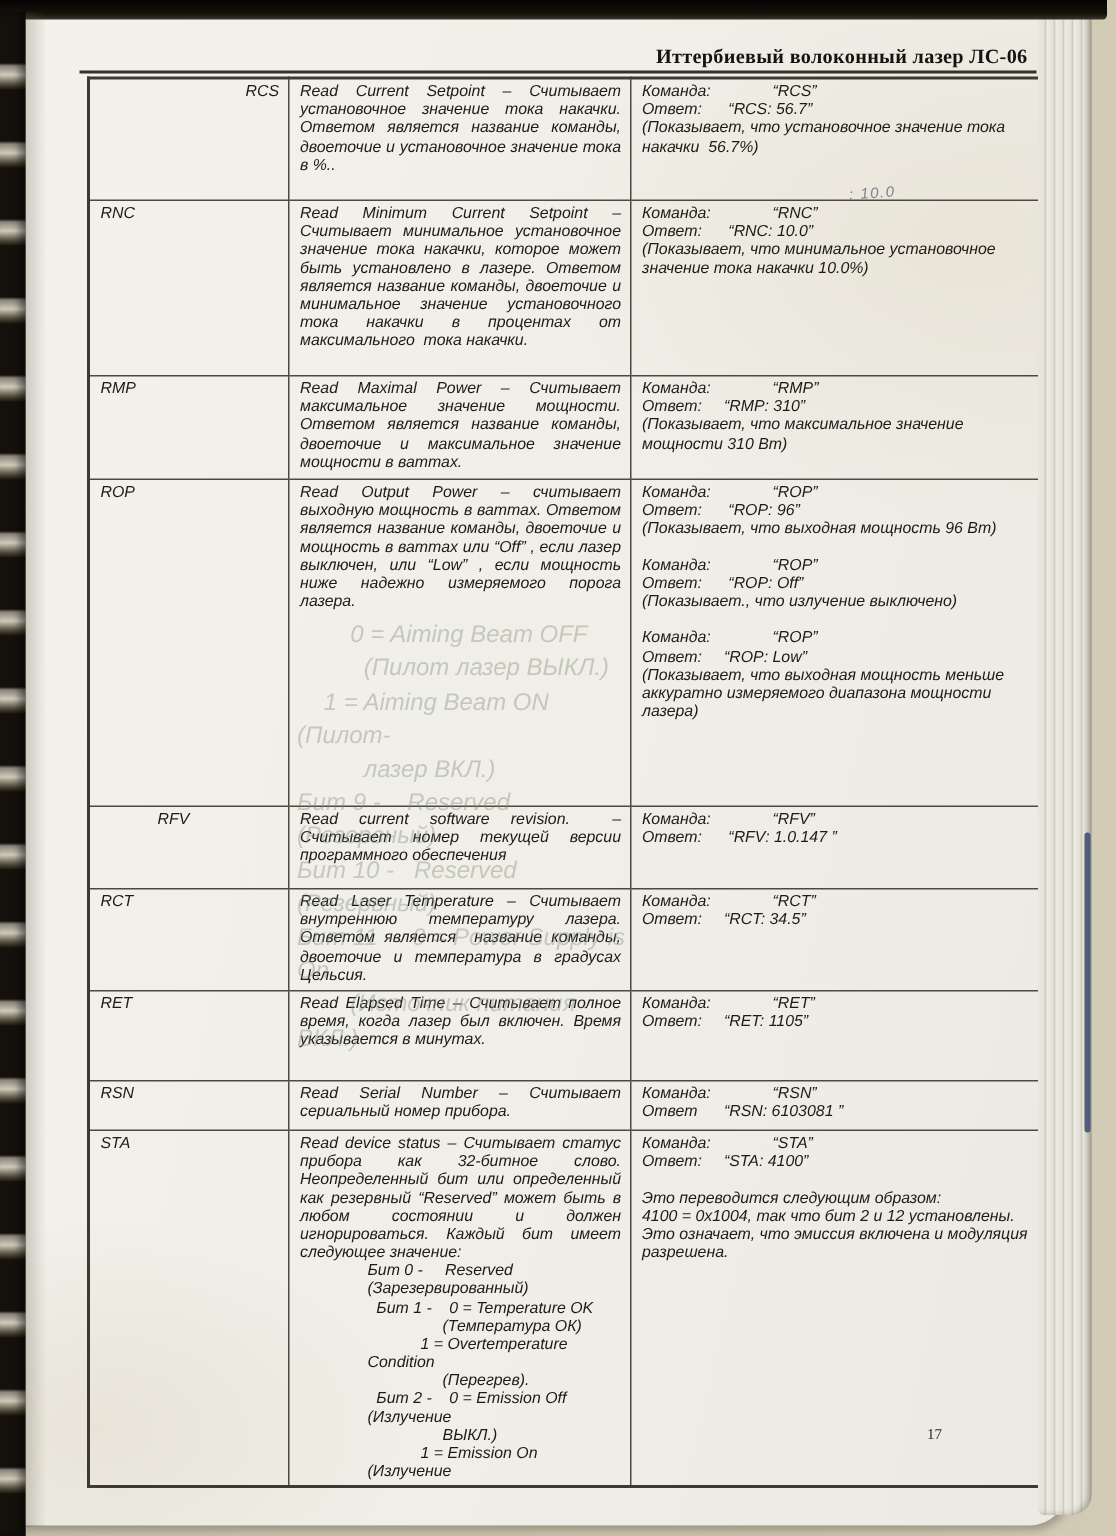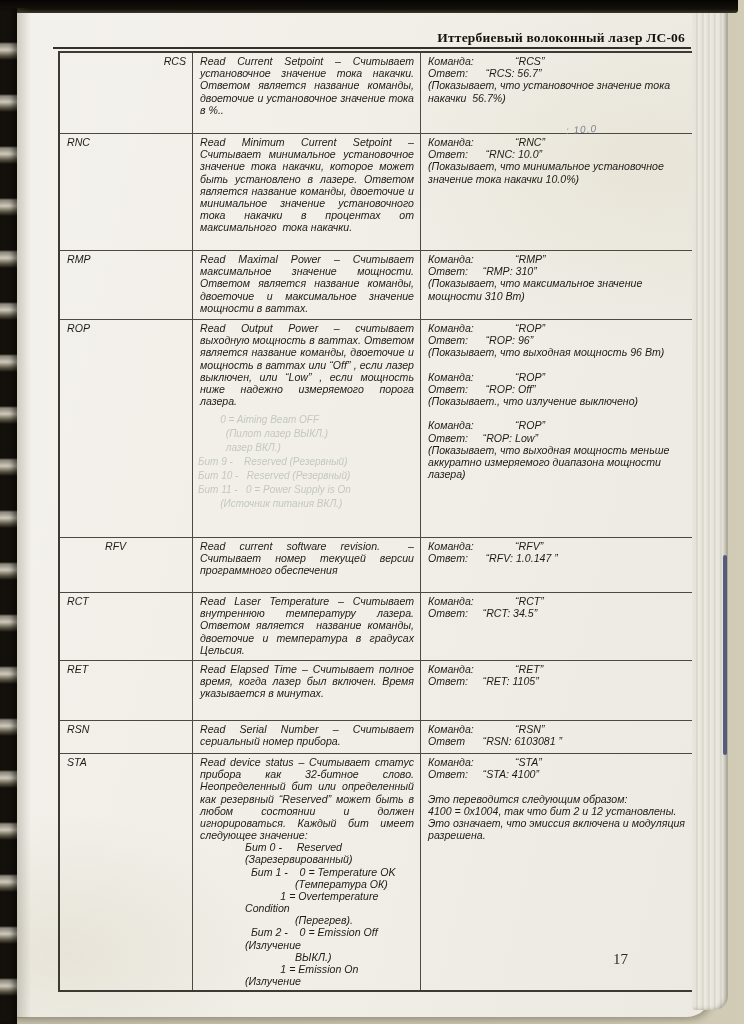--- a/index.html
+++ b/index.html
@@ -67,30 +67,30 @@
     line-height:1.15;
   }
   td.c-cmd{width:119px; font-size:11.4px;}
   td.c-desc{width:214px;}
   td.c-ex{width:258px;}
   .c-desc .para{white-space:pre-wrap; text-align:justify;}
   .c-desc .para.bits{text-align:left;margin-left:45px;}
   .c-ex .line{white-space:pre-wrap;}
   .page-number{
     position:absolute; top:948px; left:0; width:622px; text-align:right;
-    font-family:"Liberation Serif", serif; font-size:15px; color:#2c2a24;
+    font-family:"Liberation Serif", serif; font-size:10px; color:#2c2a24;
   }
   .handwritten{
     position:absolute; top:121px; left:560px;
     font-style:italic; font-size:10px; color:#7d828f;
     transform:rotate(-4deg); letter-spacing:1px;
   }
   .ghost{
     position:absolute; left:192px; top:410px; width:225px;
-    font-style:italic; font-size:10px; line-height:1.4;
+    font-style:italic; font-size:16px; line-height:1.4;
     color:rgba(128,142,122,.40); filter:blur(.4px);
     white-space:pre-wrap; pointer-events:none;
   }
 </style>
 </head>
 <body>
 
 <div class="canvas">
   <div class="paper">
     <div class="header">Иттербиевый волоконный лазер ЛС-06</div>
@@ -208,21 +208,21 @@
               <div class="line">Команда:              “STA”</div>
               <div class="line">Ответ:     “STA: 4100”</div>
               <div class="line">&nbsp;</div>
               <div class="line">Это переводится следующим образом:</div>
               <div class="line">4100 = 0x1004, так что бит 2 и 12 установлены. Это означает, что эмиссия включена и модуляция разрешена.</div>
             </td>
           </tr>
         </tbody>
     </table>
 
-    <div class="ghost" id="ghost"><div>        0 = Aiming Beam OFF</div><div>          (Пилот лазер ВЫКЛ.)</div><div>          лазер ВКЛ.)</div><div>Бит 9 -    Reserved (Резервный)</div><div>Бит 10 -   Reserved (Резервный)</div><div>Бит 11 -   0 = Power Supply is On</div><div>        (Источник питания ВКЛ.)</div></div>
+    <div class="ghost" id="ghost"><div>        0 = Aiming Beam OFF</div><div>          (Пилот лазер ВЫКЛ.)</div><div>    1 = Aiming Beam ON (Пилот-</div><div>          лазер ВКЛ.)</div><div>Бит 9 -    Reserved (Резервный)</div><div>Бит 10 -   Reserved (Резервный)</div><div>Бит 11 -   0 = Power Supply is On</div><div>        (Источник питания ВКЛ.)</div></div>
     <span class="handwritten">: 10.0</span>
     <div class="page-number">17</div>
   </div>
 
   <div class="page-stack"></div>
   <div class="cover-sliver"></div>
   <div class="top-edge"></div>
   <div class="binding"></div>
   <div class="binding-shadow"></div>
 </div>

